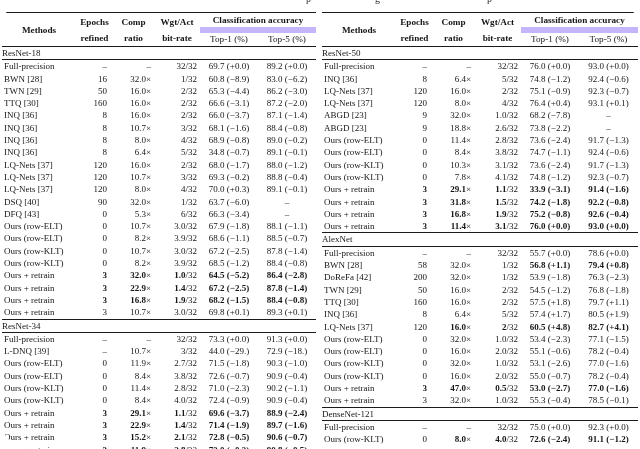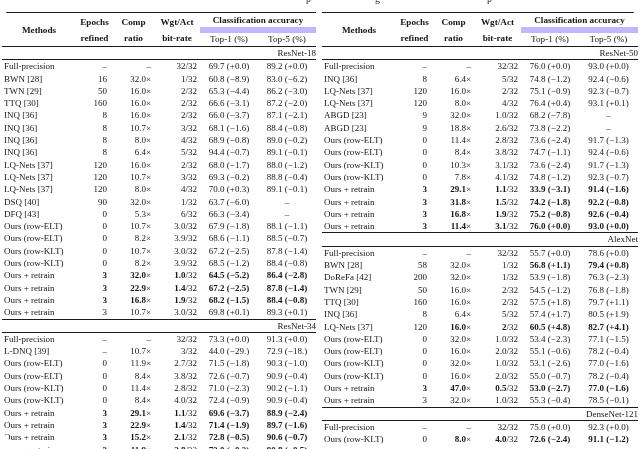--- a/index.html
+++ b/index.html
@@ -21,21 +21,21 @@
   .tbl-wrap.left table.tbl{border-bottom:1.5px solid #1a1a1a;}
   .tbl th{font-weight:700;text-align:center;padding:0;line-height:13px;font-size:9.2px;white-space:nowrap;overflow:hidden;}
   .tbl tr.h1 th{padding-top:1px;}
   .tbl th.sub{font-weight:400;margin-top:34px;}
   .tbl th.cacc{border-bottom:6px solid #c4b5fd;}
   .tbl td{
     padding:0;line-height:12.3px;height:12.3px;white-space:nowrap;overflow:hidden;
     font-size:9px;vertical-align:middle;
   }
   .tbl tr.section td{
-    text-align:right;border-top:1px solid #1a1a1a;border-bottom:1px solid #1a1a1a;
+    text-align:left;border-top:1px solid #1a1a1a;border-bottom:1px solid #1a1a1a;
   }
   .tbl td.c-m{text-align:left;padding-left:2px;}
   .tbl td.c-n{text-align:right;}
   .tbl td:nth-child(2){padding-right:6px;}
   .tbl td:nth-child(3){padding-right:3px;}
   .tbl td:nth-child(4){padding-right:3px;}
   .tbl td.c-a{text-align:center;}
   .b{font-weight:700;}
 </style>
 </head>
@@ -108,21 +108,21 @@
             <td class="c-n"><span>2</span><span>/32</span></td>
             <td class="c-a">66.6 (−3.1)</td>
             <td class="c-a">87.2 (−2.0)</td>
           </tr>
           <tr>
             <td class="c-m">INQ [36]</td>
             <td class="c-n">8</td>
             <td class="c-n"><span>16.0</span><span>×</span></td>
             <td class="c-n"><span>2</span><span>/32</span></td>
             <td class="c-a">66.0 (−3.7)</td>
-            <td class="c-a">87.1 (−2.1)</td>
+            <td class="c-a">87.1 (−1.4)</td>
           </tr>
           <tr>
             <td class="c-m">INQ [36]</td>
             <td class="c-n">8</td>
             <td class="c-n"><span>10.7</span><span>×</span></td>
             <td class="c-n"><span>3</span><span>/32</span></td>
             <td class="c-a">68.1 (−1.6)</td>
             <td class="c-a">88.4 (−0.8)</td>
           </tr>
           <tr>
@@ -131,21 +131,21 @@
             <td class="c-n"><span>8.0</span><span>×</span></td>
             <td class="c-n"><span>4</span><span>/32</span></td>
             <td class="c-a">68.9 (−0.8)</td>
             <td class="c-a">89.0 (−0.2)</td>
           </tr>
           <tr>
             <td class="c-m">INQ [36]</td>
             <td class="c-n">8</td>
             <td class="c-n"><span>6.4</span><span>×</span></td>
             <td class="c-n"><span>5</span><span>/32</span></td>
-            <td class="c-a">94.4 (−0.7)</td>
+            <td class="c-a">34.8 (−0.7)</td>
             <td class="c-a">89.1 (−0.1)</td>
           </tr>
           <tr>
             <td class="c-m">LQ-Nets [37]</td>
             <td class="c-n">120</td>
             <td class="c-n"><span>16.0</span><span>×</span></td>
             <td class="c-n"><span>2</span><span>/32</span></td>
             <td class="c-a">68.0 (−1.7)</td>
             <td class="c-a">88.0 (−1.2)</td>
           </tr>

